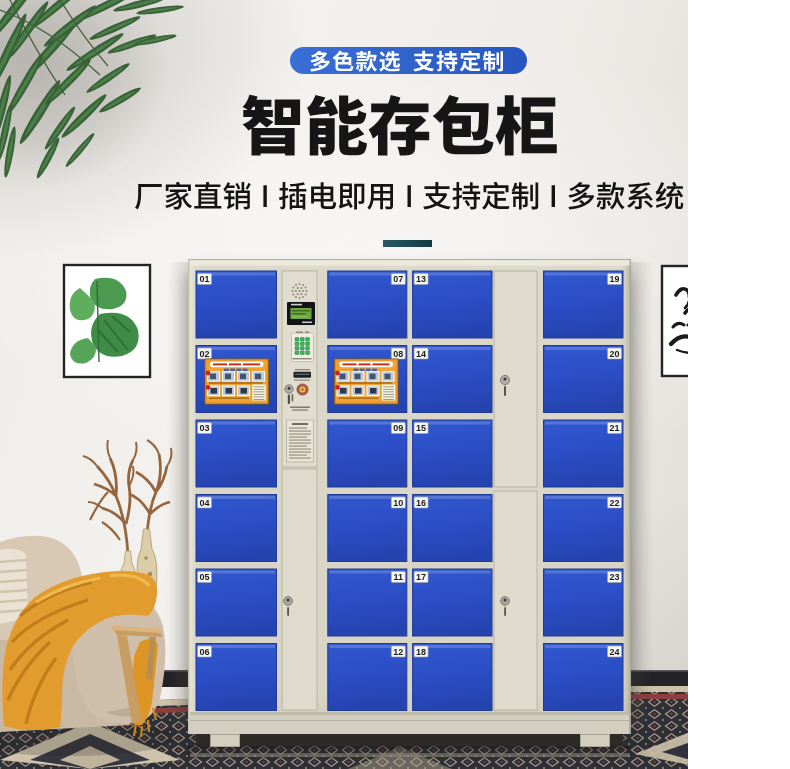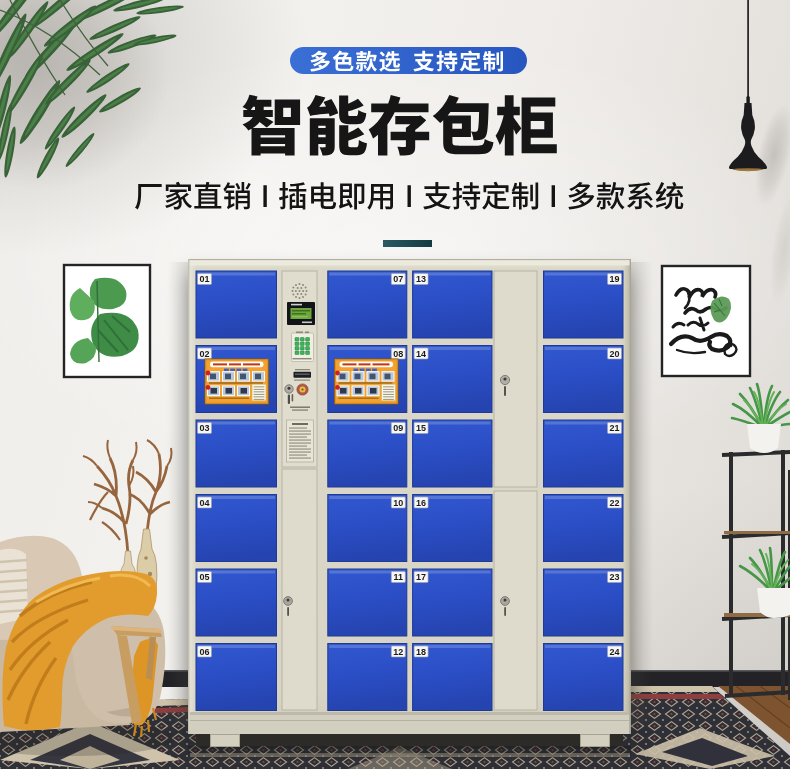--- a/index.html
+++ b/index.html
@@ -1,14 +1,14 @@
 <!DOCTYPE html>
 <html><head><meta charset="utf-8"><style>
 html,body{margin:0;padding:0}
-#page{position:relative;width:790px;height:769px;overflow:hidden;background:#15803d;font-family:"Liberation Sans",sans-serif}
+#page{position:relative;width:688px;height:769px;overflow:hidden;background:#15803d;font-family:"Liberation Sans",sans-serif}
 .abs{position:absolute}
 
 </style></head><body>
 <div id="page">
 
 <div class="abs" style="left:0;top:0;width:790px;height:769px;background:linear-gradient(105deg,#efedea 0%,#f3f1ee 30%,#efece9 55%,#e6e3df 78%,#dedbd7 100%);"></div>
 
 <div class="abs" style="left:0;top:0;width:790px;height:769px;background:radial-gradient(ellipse 420px 300px at 2% 6%,rgba(105,100,92,.28),rgba(105,100,92,0) 70%),radial-gradient(ellipse 500px 420px at 100% 100%,rgba(120,113,105,.18),rgba(120,113,105,0) 70%),radial-gradient(ellipse 600px 300px at 50% 34%,rgba(255,255,255,.5),rgba(255,255,255,0) 75%);"></div>
 <svg class="abs" style="left:0;top:0" width="790" height="769" viewBox="0 0 790 769">
 

